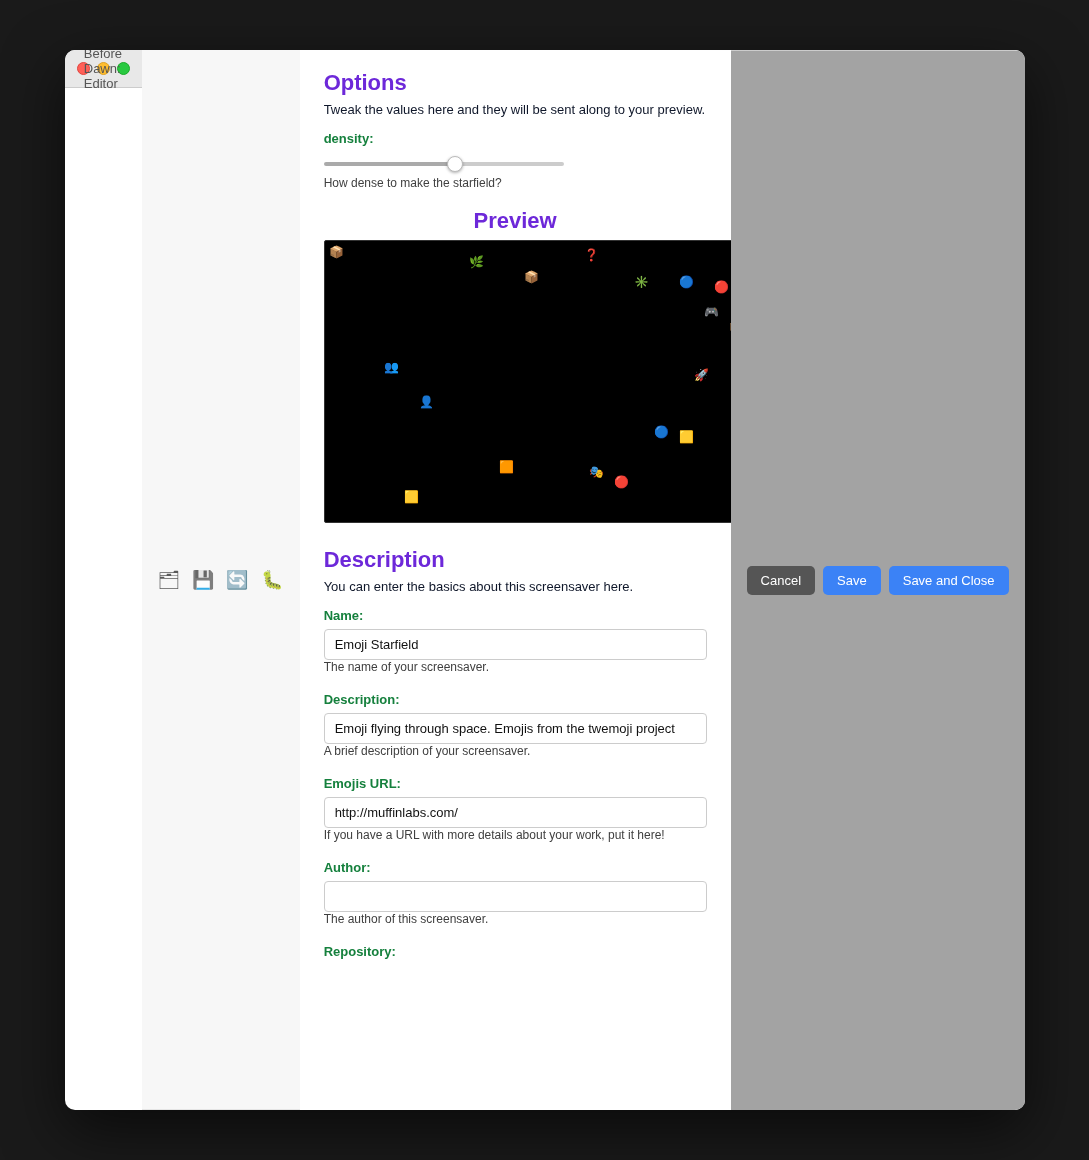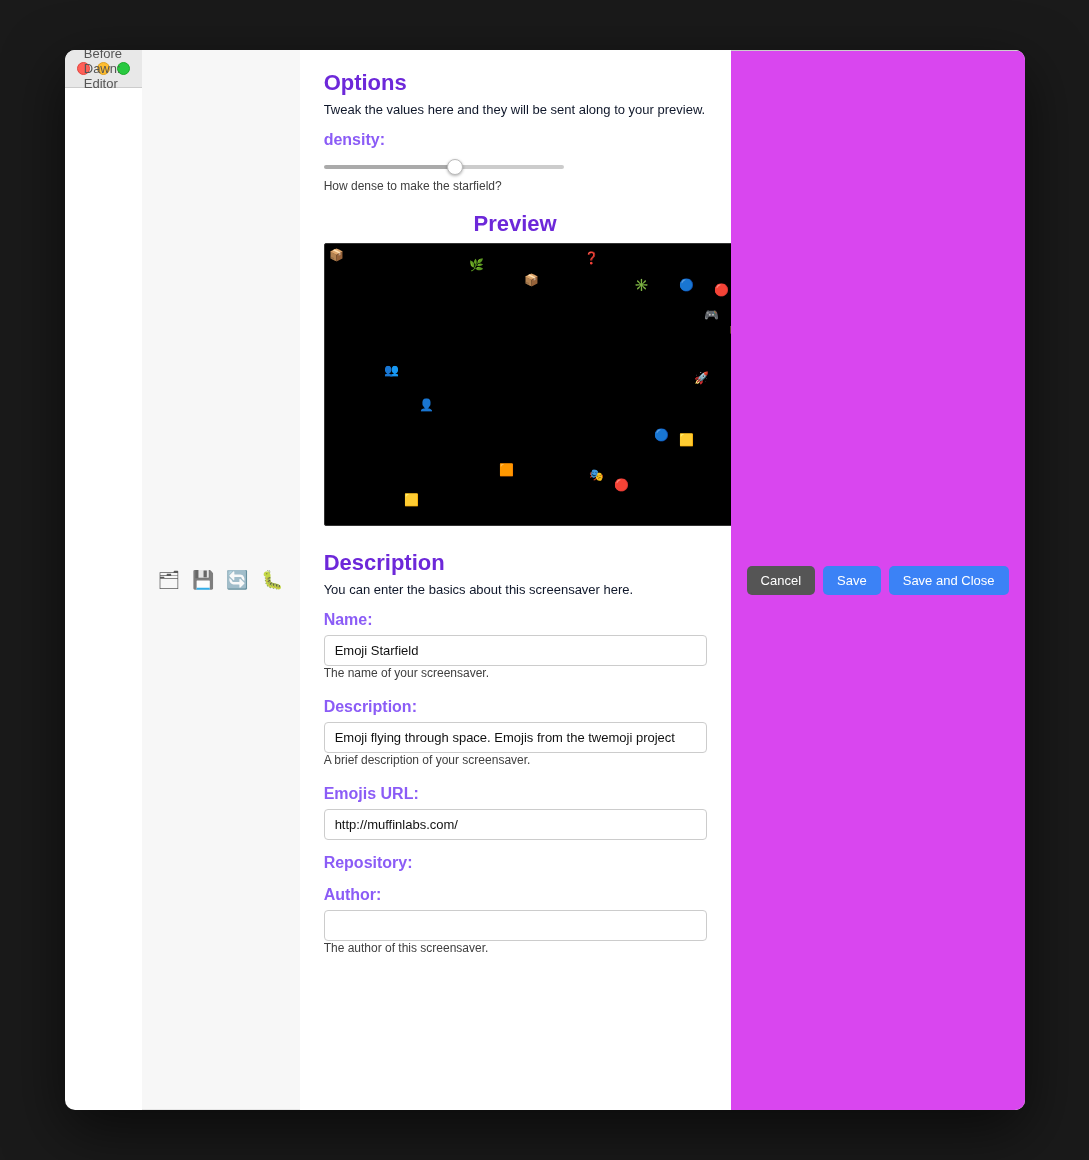--- a/index.html
+++ b/index.html
@@ -90,23 +90,23 @@
       margin-bottom: 6px;
     }
 
     .section-subtitle {
       font-size: 13px;
       color: #0f172a;
       margin-bottom: 14px;
     }
 
     .field-label {
-      font-size: 16px;
+      font-size: 13px;
       font-weight: 600;
-      color: #8b5cf6;
+      color: #15803d;
       margin-bottom: 6px;
     }
 
     .slider-container {
       margin-bottom: 6px;
     }
 
     .slider {
       -webkit-appearance: none;
       appearance: none;
@@ -170,21 +170,21 @@
       padding: 7px 10px;
       border: 1px solid #ccc;
       border-radius: 4px;
       font-size: 13px;
       color: #111;
       outline: none;
       background: #fff;
     }
 
     .footer-bar {
-      background: #d946ef;
+      background: #a3a3a3;
       border-top: 1px solid #ccc;
       padding: 12px 16px;
       display: flex;
       align-items: center;
       gap: 8px;
       flex-shrink: 0;
     }
 
     .btn {
       padding: 7px 14px;
@@ -292,30 +292,31 @@
 
       <div class="form-group">
         <div class="field-label">Description:</div>
         <input type="text" class="form-input" value="Emoji flying through space. Emojis from the twemoji project" style="">
         <div class="hint-text">A brief description of your screensaver.</div>
       </div>
 
       <div class="form-group">
         <div class="field-label">Emojis URL:</div>
         <input type="text" class="form-input" value="http://muffinlabs.com/" style="">
-      </div>
-
-      <div class="form-group">
-        <div class="field-label">Repository:</div>
+        <div class="hint-text">If you have a URL with more details about your work, put it here!</div>
       </div>
 
       <div class="form-group">
         <div class="field-label">Author:</div>
         <input type="text" class="form-input" value="" style="">
         <div class="hint-text">The author of this screensaver.</div>
+      </div>
+
+      <div class="form-group">
+        <div class="field-label">Repository:</div>
       </div>
     </div>
 
   </div>
 
   <div class="footer-bar">
     <button class="btn btn-cancel">Cancel</button>
     <button class="btn btn-save">Save</button>
     <button class="btn btn-save-close">Save and Close</button>
   </div>

